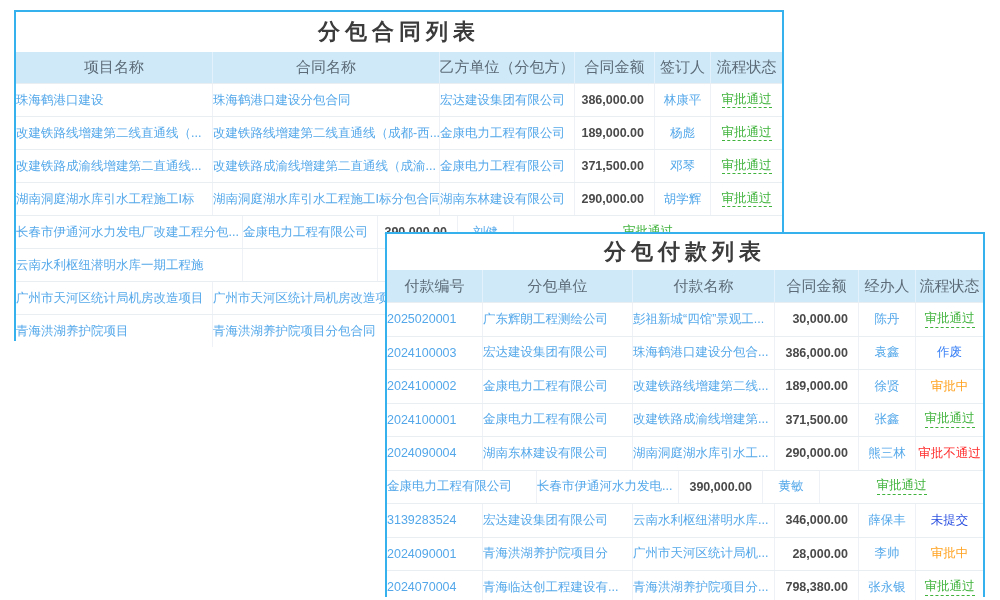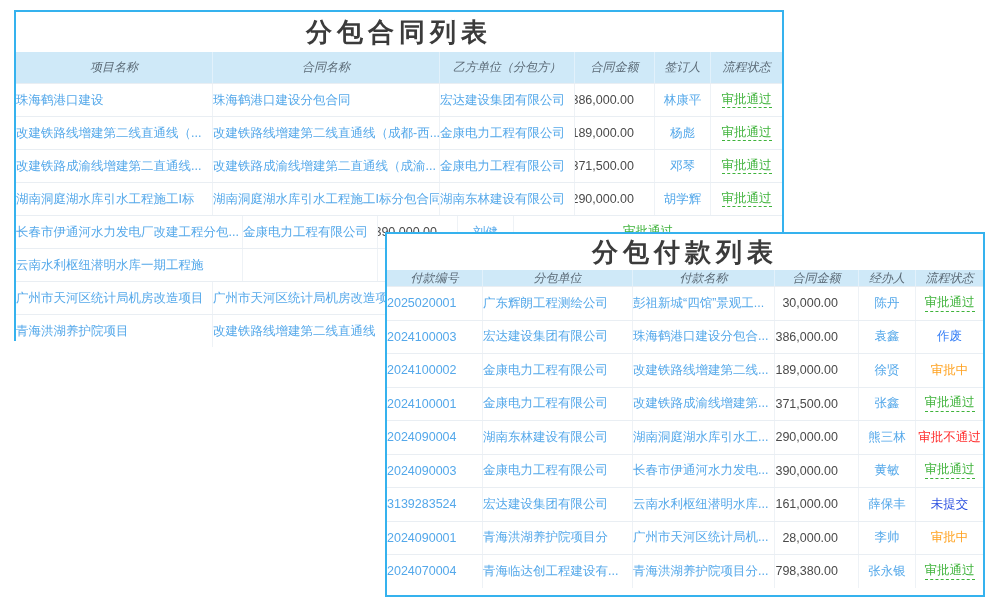--- a/index.html
+++ b/index.html
@@ -12,31 +12,31 @@
     font-family:"Liberation Sans","DejaVu Sans",sans-serif;overflow:hidden;
   }
   .panel{
     position:absolute;background:#fff;border:2px solid var(--border);
     box-sizing:border-box;
   }
   #panel-contracts{left:14px;top:10px;width:770px;height:331px;z-index:1;}
   #panel-payments{left:385px;top:232px;width:600px;height:365px;z-index:2;}
   .panel-title{
     display:flex;align-items:center;justify-content:center;
-    font-weight:bold;color:#3b3b3b;font-size:26px;letter-spacing:5px;
+    font-weight:bold;color:#3b3b3b;font-size:22px;letter-spacing:5px;
   }
   #panel-contracts .panel-title{height:40px;}
   #panel-payments .panel-title{height:36px;border-radius:15px;}
   .thead{display:flex;background:var(--header-bg);}
   #panel-contracts .thead{height:31px;}
-  #panel-payments .thead{height:16px;text-align:right;}
+  #panel-payments .thead{height:32px;text-align:right;}
   .th{
     display:flex;align-items:center;justify-content:center;
-    color:var(--header-fg);font-size:12px;box-sizing:border-box;
-    border-right:1px solid #e2f1fb;overflow:hidden;white-space:nowrap;font-style:italic;
+    color:var(--header-fg);font-size:15px;box-sizing:border-box;
+    border-right:1px solid #e2f1fb;overflow:hidden;white-space:nowrap;
   }
   .th:last-child{border-right:none;}
   .tr{display:flex;border-top:1px solid var(--rowline);background:#fff;}
   #panel-contracts .tr{height:32px;}
   #panel-payments .tr{height:32.5px;}
   .td{
     display:flex;align-items:center;font-size:12.5px;box-sizing:border-box;
     border-right:1px solid var(--colline);overflow:hidden;white-space:nowrap;
     color:var(--dark);
   }
@@ -49,21 +49,21 @@
   #panel-contracts .c4{width:56px;}
   #panel-contracts .c5{flex:1;}
   #panel-payments .c0{width:96px;}
   #panel-payments .c1{width:150px;}
   #panel-payments .c2{width:142px;}
   #panel-payments .c3{width:84px;}
   #panel-payments .c4{width:57px;}
   #panel-payments .c5{flex:1;}
   
   .k-link{justify-content:flex-start;color:var(--link);cursor:pointer;}
-  .k-amount{justify-content:flex-end;padding-right:20px;color:var(--dark);}
+  .k-amount{justify-content:flex-end;padding-right:10px;color:var(--dark);font-weight:bold;}
   .k-name{justify-content:center;color:var(--link);}
   .k-status{justify-content:center;cursor:pointer;}
   .status-text.u{border-bottom:1px dashed currentColor;line-height:1.25;}
 </style>
 </head>
 <body>
 
 <div class="panel" id="panel-contracts">
   <div class="panel-title">分包合同列表</div>
   <div>
@@ -135,21 +135,21 @@
         <div class="tr">
           <div class="td c0 k-link">广州市天河区统计局机房改造项目</div>
           <div class="td c1 k-link">广州市天河区统计局机房改造项目</div>
           <div class="td c2 k-link"></div>
           <div class="td c3 k-amount"></div>
           <div class="td c4 k-name"></div>
           <div class="td c5 k-status"></div>
         </div>
         <div class="tr">
           <div class="td c0 k-link">青海洪湖养护院项目</div>
-          <div class="td c1 k-link">改建铁路线增建第二线直通线</div>
+          <div class="td c1 k-link">青海洪湖养护院项目分包合同</div>
           <div class="td c2 k-link"></div>
           <div class="td c3 k-amount"></div>
           <div class="td c4 k-name"></div>
           <div class="td c5 k-status"></div>
         </div>
       </div>
   </div>
 </div>
 
 <div class="panel" id="panel-payments">
@@ -208,34 +208,33 @@
           <div class="td c0 k-link">2024090004</div>
           <div class="td c1 k-link">湖南东林建设有限公司</div>
           <div class="td c2 k-link">湖南洞庭湖水库引水工...</div>
           <div class="td c3 k-amount">290,000.00</div>
           <div class="td c4 k-name">熊三林</div>
           <div class="td c5 k-status">
             <span class="status-text" style="color: rgb(255, 43, 43);">审批不通过</span>
           </div>
         </div>
         <div class="tr">
-          <div class="td c0 k-link">2024090003</div>
           <div class="td c1 k-link">金康电力工程有限公司</div>
           <div class="td c2 k-link">长春市伊通河水力发电...</div>
           <div class="td c3 k-amount">390,000.00</div>
           <div class="td c4 k-name">黄敏</div>
           <div class="td c5 k-status">
             <span class="status-text u" style="color: rgb(63, 179, 59);">审批通过</span>
           </div>
         </div>
         <div class="tr">
           <div class="td c0 k-link">3139283524</div>
           <div class="td c1 k-link">宏达建设集团有限公司</div>
           <div class="td c2 k-link">云南水利枢纽潜明水库...</div>
-          <div class="td c3 k-amount">161,000.00</div>
+          <div class="td c3 k-amount">346,000.00</div>
           <div class="td c4 k-name">薛保丰</div>
           <div class="td c5 k-status">
             <span class="status-text" style="color: rgb(43, 80, 224);">未提交</span>
           </div>
         </div>
         <div class="tr">
           <div class="td c0 k-link">2024090001</div>
           <div class="td c1 k-link">青海洪湖养护院项目分</div>
           <div class="td c2 k-link">广州市天河区统计局机...</div>
           <div class="td c3 k-amount">28,000.00</div>

